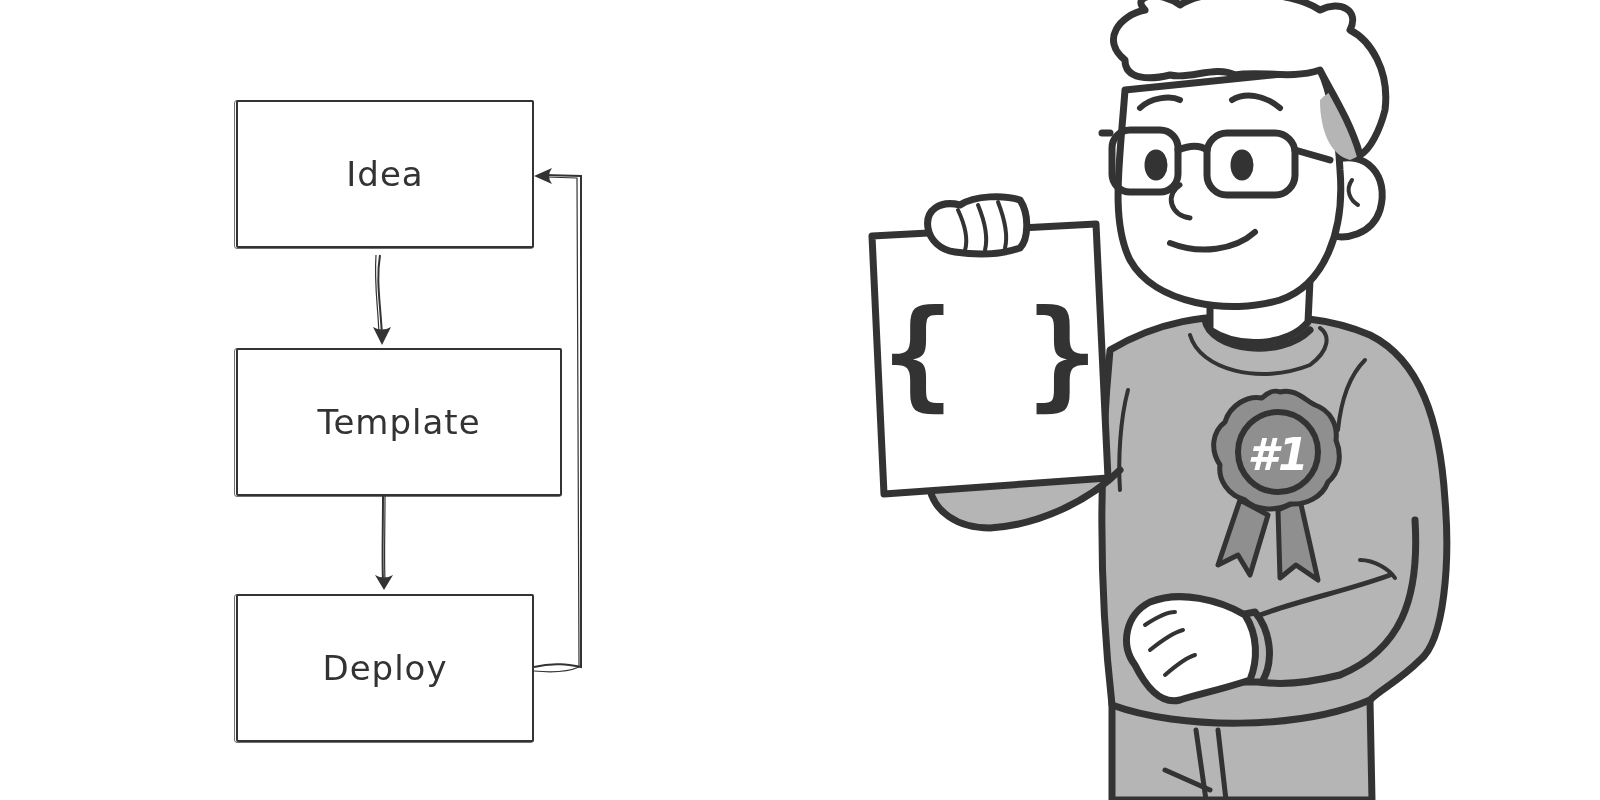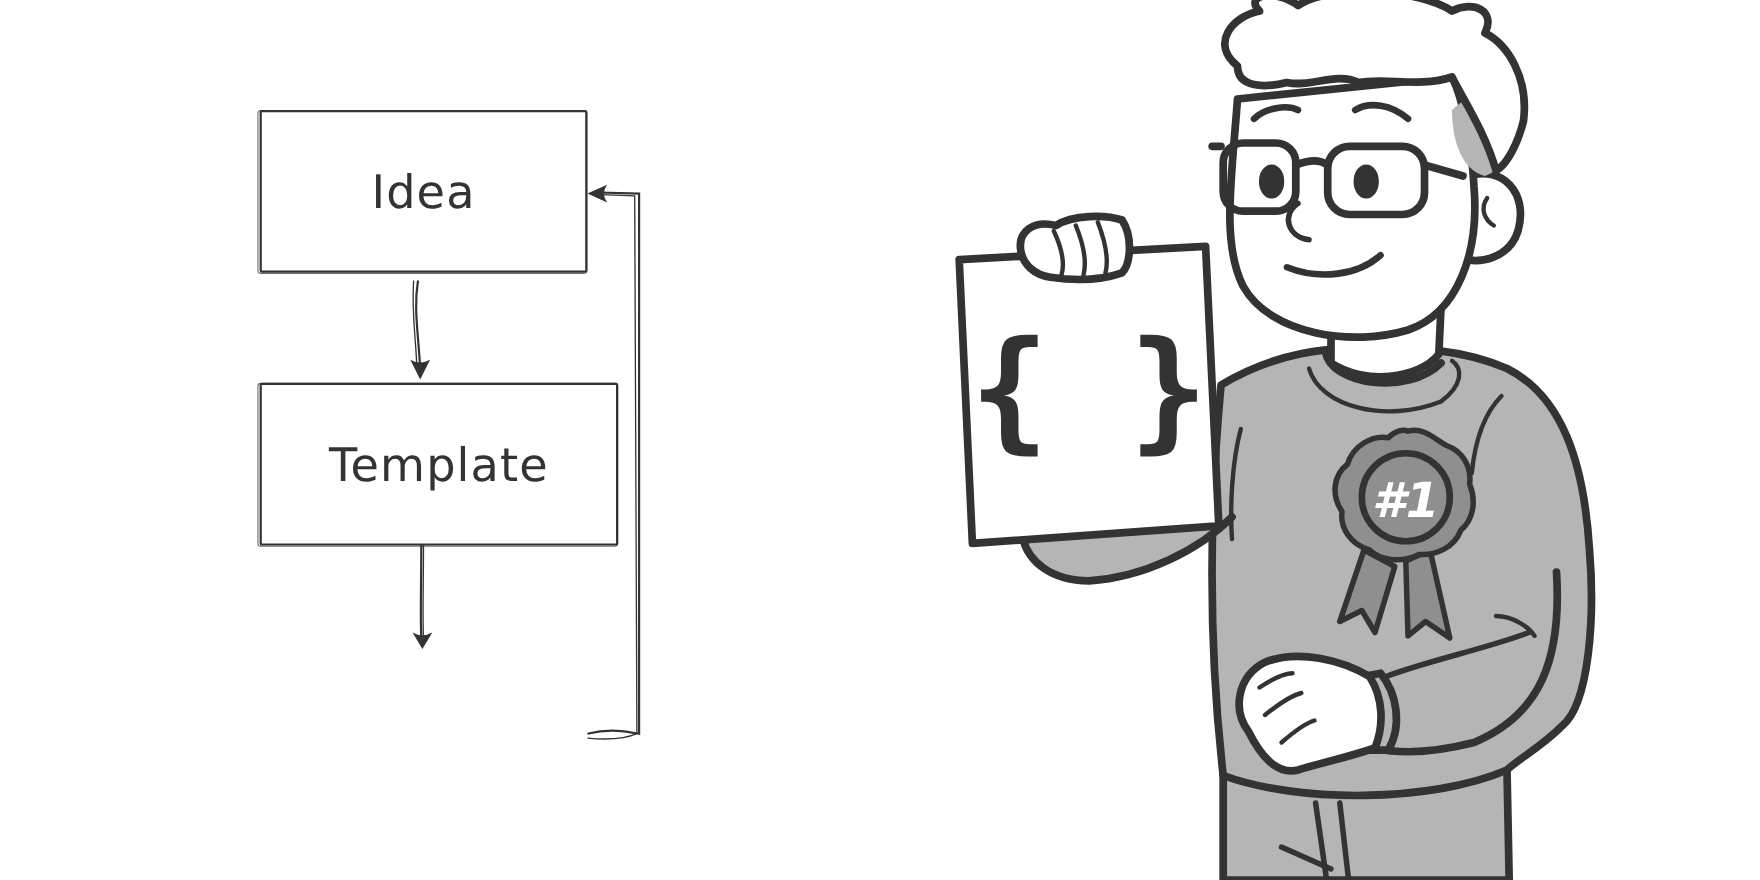--- a/index.html
+++ b/index.html
@@ -2,21 +2,21 @@
 <html><head>
   <meta charset="utf-8">
   <style>
     html, body { margin: 0; padding: 0; background: #ffffff; }
     body { width: 1600px; height: 800px; position: relative; overflow: hidden; font-family: "DejaVu Sans", sans-serif; }
     .canvas { position: absolute; left: 0; top: 0; width: 1600px; height: 800px; }
     .flow-box {
       position: absolute; box-sizing: border-box;
       border: 2px solid #333333; background: #ffffff;
       display: flex; align-items: center; justify-content: center;
-      font-size: 42px; color: #333333; letter-spacing: 1px;
+      font-size: 34px; color: #333333; letter-spacing: 1px;
       border-radius: 2px;
     }
     .flow-box::before {
       content: ""; position: absolute; left: -4px; top: -2px; right: -2px; bottom: -3px;
       border: 1px solid #333333; border-radius: 3px; opacity: 0.7; pointer-events: none;
     }
     .flow-label { position: relative; }
     svg.layer { position: absolute; left: 0; top: 0; }
   </style>
 </head>
@@ -43,20 +43,23 @@
       <path d="M534 671 C555 673, 570 671, 579 667 L577 178 L546 177" stroke="#333" stroke-width="1.2" fill="none"></path>
       <path d="M552 168 L534 176 L552 184 Q546 176 552 168 Z" fill="#333"></path>
     </g>
   </svg>
 
   <div class="flow-box" style="left:236px; top:100px; width:298px; height:148px;">
     <span class="flow-label">Idea</span>
   </div>
   <div class="flow-box" style="left:236px; top:348px; width:326px; height:148px;">
     <span class="flow-label">Template</span>
+  </div>
+  <div class="flow-box" style="left:236px; top:594px; width:298px; height:148px;">
+    <span class="flow-label">Deploy</span>
   </div>
 
   <svg class="layer" width="1600" height="800">
     <g stroke="#333" stroke-width="7" stroke-linejoin="round" stroke-linecap="round">
 
       <g>
         <path d="M1112 700 L1112 800 L1372 800 L1370 700 Z" fill="#b5b5b5"></path>
         <path d="M1196 730 L1206 800" fill="none" stroke-width="5"></path>
         <path d="M1218 730 L1226 800" fill="none" stroke-width="5"></path>
         <path d="M1165 770 L1210 790" fill="none" stroke-width="5"></path>

